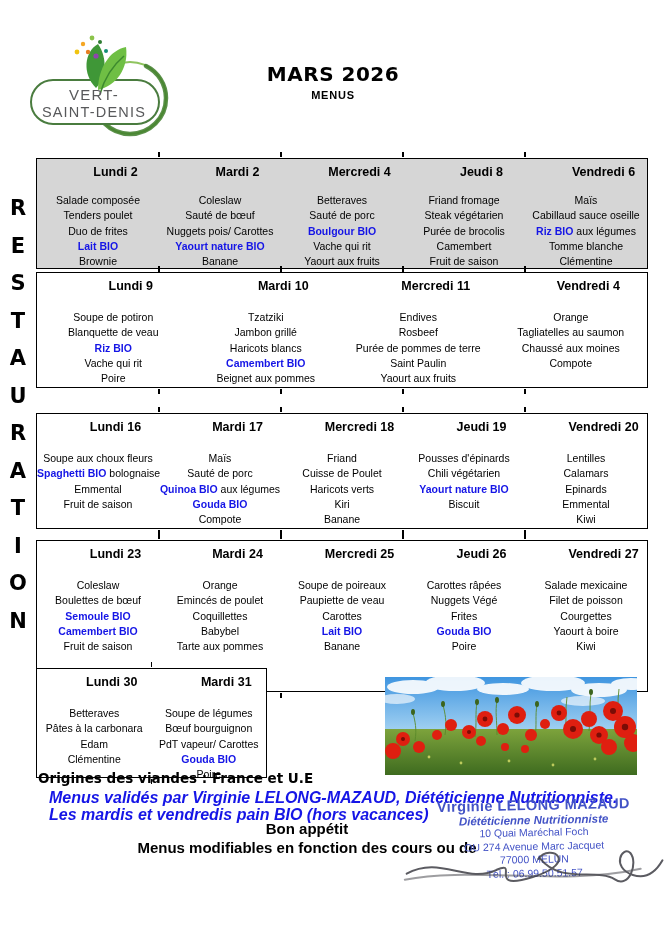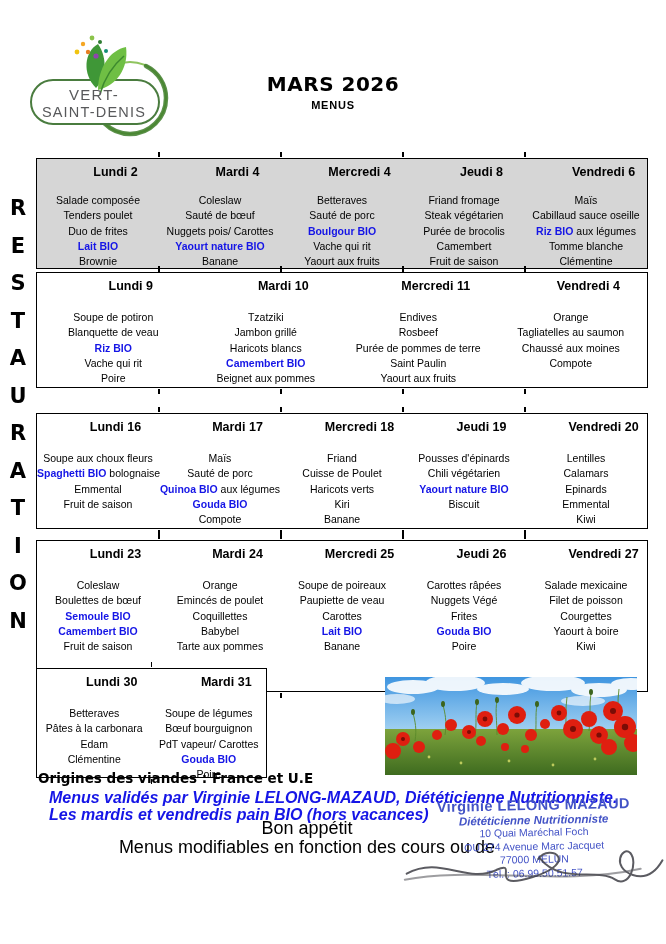--- a/index.html
+++ b/index.html
@@ -2,21 +2,21 @@
 <html style="--blue: #1515e6; --stamp: #4353c6;"><head>
 <meta charset="utf-8">
 <style>
   :root{ --blue:#1515e6; --stamp:#4353c6; }
   html,body{margin:0;padding:0;}
   body{
     width:666px;height:944px;position:relative;background:#ffffff;
     font-family:"Liberation Sans",sans-serif;color:#000;overflow:hidden;
   }
   
-  .title-block{position:absolute;top:62px;left:0;right:0;text-align:center;margin-top:10px;}
+  .title-block{position:absolute;top:62px;left:0;right:0;text-align:center;}
   .main-title{font-family:"DejaVu Sans",sans-serif;font-size:20px;font-weight:bold;letter-spacing:.5px;}
   .sub-title{font-size:11px;font-weight:bold;letter-spacing:.8px;margin-top:3px;}
   .logo-wrap{position:absolute;left:28px;top:32px;width:152px;height:110px;}
   .logo-text{font-family:"Liberation Sans",sans-serif;fill:#58595b;letter-spacing:1.2px;}
   
   .side-letter{position:absolute;left:5px;width:26px;text-align:center;
     font-family:"DejaVu Sans",sans-serif;font-size:21px;font-weight:bold;line-height:24px;}
   
   .week-table{position:absolute;left:36px;width:612px;border:1.6px solid #000;
     box-sizing:border-box;display:flex;background:#fff;}
@@ -34,21 +34,21 @@
   .tick{position:absolute;width:1.6px;height:5px;background:#000;}
   .tick.top{top:-7px;} .tick.bot{bottom:-7px;}
   
   .poppy{position:absolute;left:385px;top:677px;width:252px;height:98px;overflow:hidden;}
   
   .origins{position:absolute;left:38px;top:770px;font-size:13.5px;font-weight:bold;
     font-family:"DejaVu Sans",sans-serif;}
   .blue-notes{position:absolute;left:49px;top:789px;font-size:16px;font-weight:bold;
     color:var(--blue);line-height:17px;font-style:italic;}
   .center-notes{position:absolute;left:72px;top:819px;width:470px;text-align:center;
-    font-size:18px;line-height:19px;}
+    font-size:15px;line-height:19px;font-weight:bold;}
   
   .stamp{position:absolute;left:406px;top:797px;width:256px;text-align:center;
     color:var(--stamp);transform:rotate(-1.2deg);}
   .stamp .l1{font-size:14.5px;font-weight:bold;letter-spacing:.4px;}
   .stamp .l2{font-size:11.5px;font-weight:bold;font-style:italic;margin-top:1px;}
   .stamp .l3{font-size:10.5px;line-height:13.5px;}
   .scrawl{position:absolute;left:-6px;top:28px;pointer-events:none;}
 </style>
 </head>
 <body>
@@ -102,21 +102,21 @@
     <div class="week-table t1 gray">
       <div class="day-col">
         <div class="day-hdr">Lundi 2</div>
         <div class="menu-item"><span>Salade composée</span></div>
         <div class="menu-item"><span>Tenders poulet</span></div>
         <div class="menu-item"><span>Duo de frites</span></div>
         <div class="menu-item"><span class="bio">Lait BIO</span></div>
         <div class="menu-item"><span>Brownie</span></div>
       </div>
       <div class="day-col">
-        <div class="day-hdr">Mardi 4</div>
+        <div class="day-hdr">Mardi 2</div>
         <div class="menu-item"><span>Coleslaw</span></div>
         <div class="menu-item"><span>Sauté de bœuf</span></div>
         <div class="menu-item"><span>Nuggets pois/ Carottes</span></div>
         <div class="menu-item"><span class="bio">Yaourt nature BIO</span></div>
         <div class="menu-item"><span>Banane</span></div>
       </div>
       <div class="day-col">
         <div class="day-hdr">Mercredi 4</div>
         <div class="menu-item"><span>Betteraves</span></div>
         <div class="menu-item"><span>Sauté de porc</span></div>

